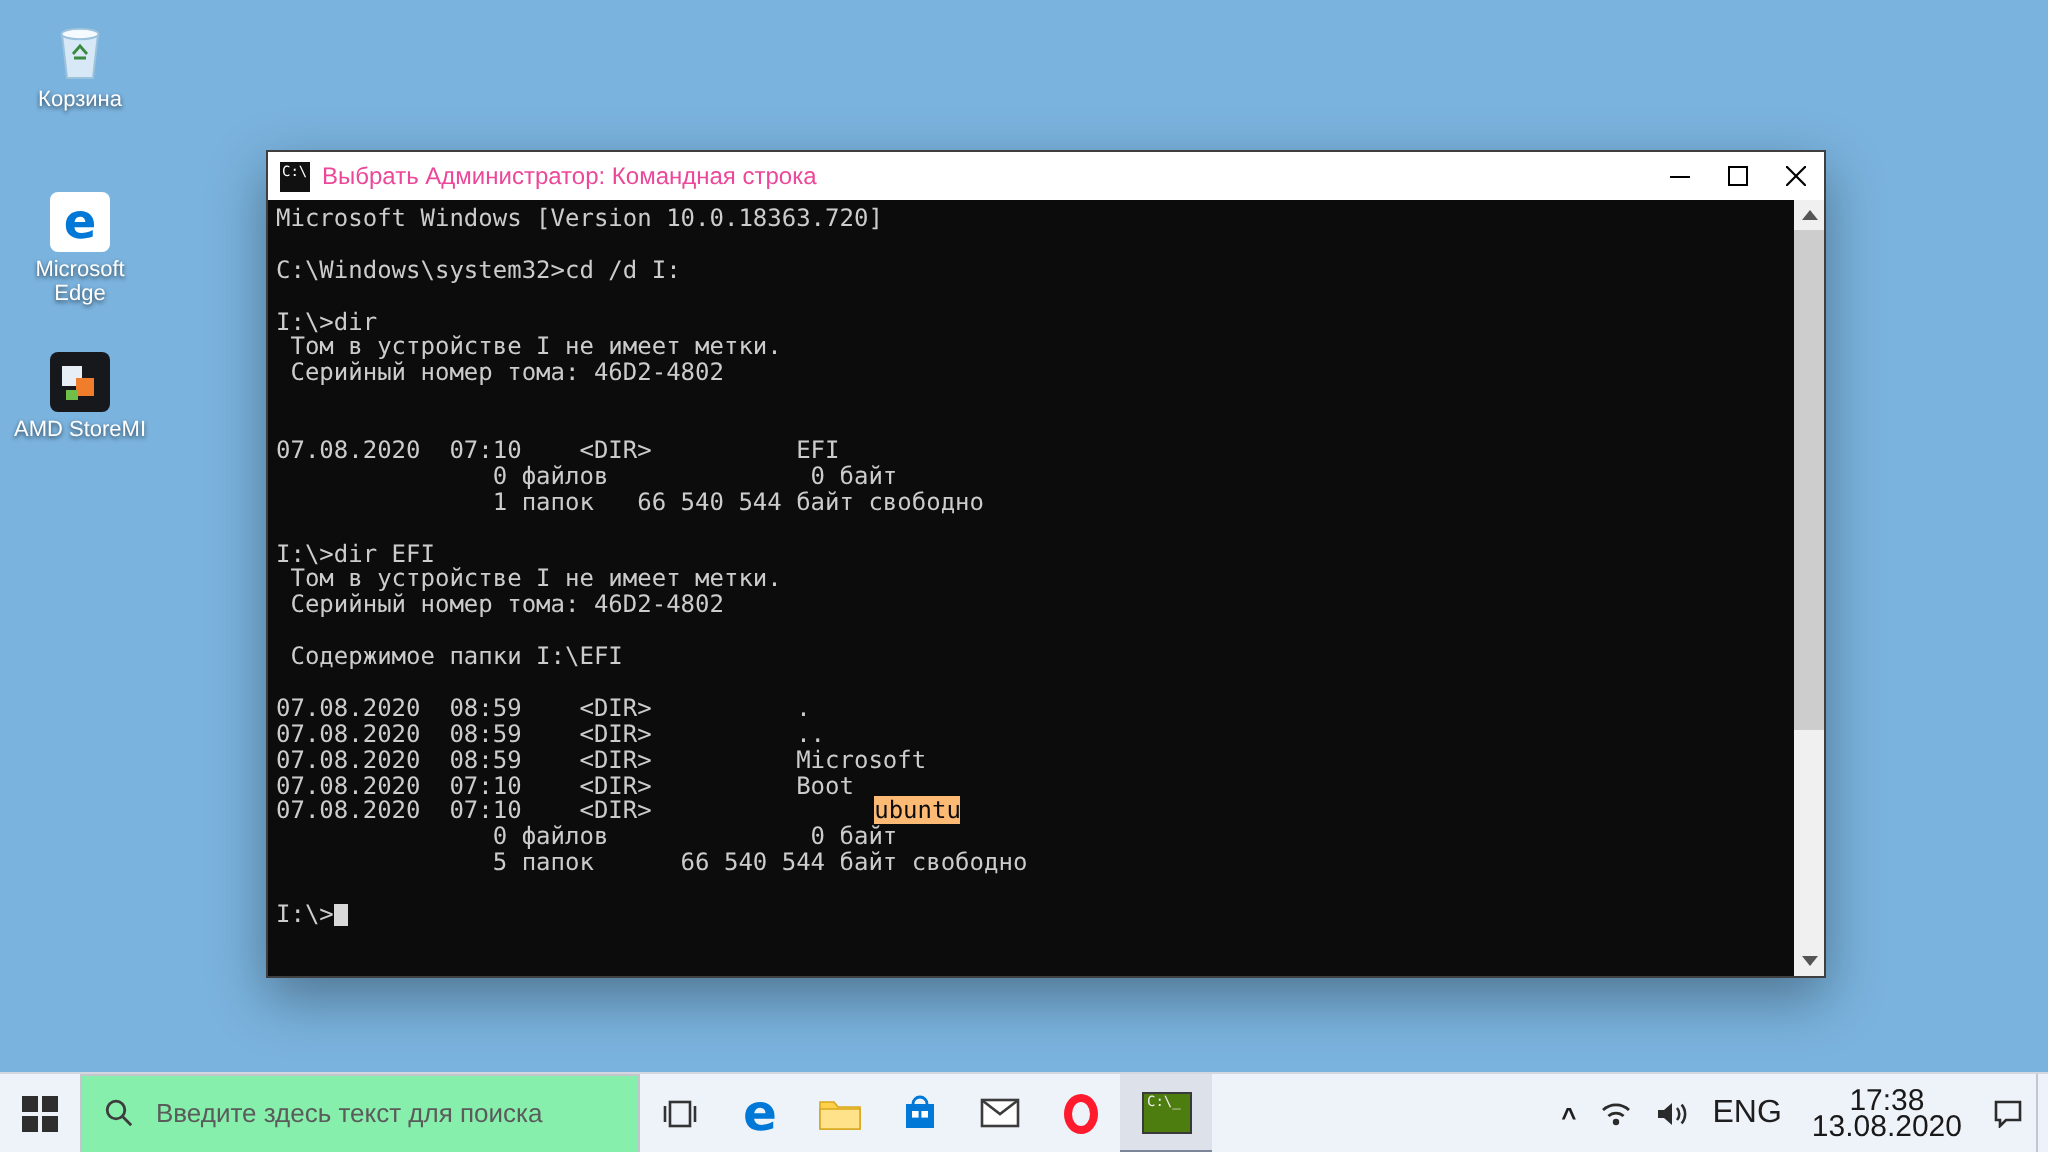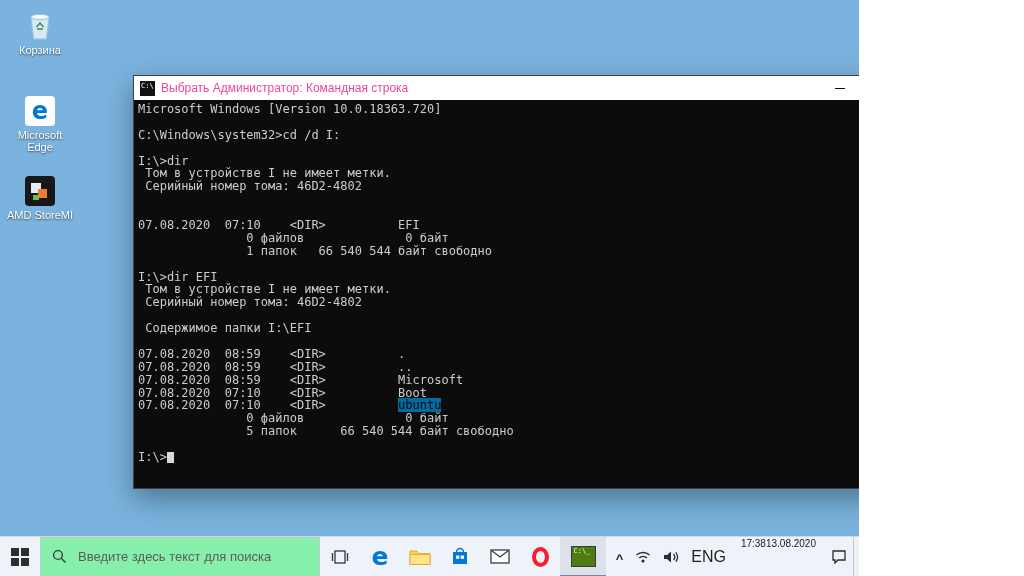--- a/index.html
+++ b/index.html
@@ -1,17 +1,17 @@
 <!DOCTYPE html>
 <html><head>
 <meta charset="utf-8">
 <style>
   * { box-sizing: border-box; }
   body { margin: 0; font-family: "Liberation Sans", sans-serif; }
-  #screen { position: relative; width: 859px; height: 576px; overflow: hidden; background: #7ab3de; }
+  #screen { position: relative; width: 1024px; height: 576px; overflow: hidden; background: #7ab3de; }
 
   
   .desktop { position: absolute; inset: 0 0 40px 0; }
   .dicon { position: absolute; left: 4px; width: 72px; text-align: center; cursor: default; }
   .dicon-img { height: 34px; display: flex; align-items: flex-end; justify-content: center; }
   .dicon-label { margin-top: 3px; font-size: 11px; line-height: 12px; color: #fff; text-shadow: 0 1px 2px rgba(0,0,0,.65); }
   .edge-tile { width: 30px; height: 30px; background: #fff; border-radius: 4px; display: flex; align-items: center; justify-content: center;
                color: #0078d7; font-weight: bold; font-size: 24px; line-height: 24px; font-family: "DejaVu Sans", sans-serif; }
   .amd-tile { width: 30px; height: 30px; background: #17181c; border-radius: 4px; position: relative; }
   .amd-tile .px1 { position: absolute; left: 6px; top: 7px; width: 10px; height: 10px; background: #e8eef5; }
@@ -25,21 +25,21 @@
   .cmd-badge { width: 15px; height: 15px; background: #111; color: #fff; font-family: "DejaVu Sans Mono", monospace;
                font-size: 7px; line-height: 8px; padding: 1px 0 0 1px; margin-right: 6px; }
   .titlebar .title { font-size: 12px; color: #ec4899; flex: 1; white-space: nowrap; overflow: hidden; }
   .controls { display: flex; height: 100%; }
   .ctrl { width: 29px; height: 100%; display: flex; align-items: center; justify-content: center; }
 
   .console { position: relative; height: 388px; background: #0c0c0c; overflow: hidden; }
   .console-text { position: absolute; left: 4px; top: 2px; right: 16px; bottom: 0;
                   font-family: "DejaVu Sans Mono", monospace; font-size: 12px; color: #cccccc; }
   .console-line { height: 12.9px; white-space: pre; }
-  .hl { background: #0369a1; color: #0c0c0c; }
+  .hl { background: #fdba74; color: #0c0c0c; margin-left: 39px; }
   .cursor { display: inline-block; width: 7px; height: 11px; background: #d9d9d9; vertical-align: -2px; }
 
   .vscroll { position: absolute; right: 0; top: 0; bottom: 0; width: 15px; background: #f0f0f0; }
   .sb-arrow { position: absolute; left: 0; width: 15px; height: 15px; background: #f0f0f0; display: flex; align-items: center; justify-content: center; }
   .sb-arrow.up { top: 0; }
   .sb-arrow.down { bottom: 0; }
   .tri-up { width: 0; height: 0; border-left: 4px solid transparent; border-right: 4px solid transparent; border-bottom: 5px solid #555; }
   .tri-down { width: 0; height: 0; border-left: 4px solid transparent; border-right: 4px solid transparent; border-top: 5px solid #555; }
   .sb-thumb { position: absolute; left: 0; top: 15px; width: 15px; height: 250px; background: #cdcdcd; }
 
@@ -56,22 +56,22 @@
                       font-family: "Liberation Sans", sans-serif; }
   .search-box input::placeholder { color: #5b5b5b; opacity: 1; }
   .edge-glyph { color: #0078d7; font-weight: bold; font-size: 25px; font-family: "DejaVu Sans", sans-serif; line-height: 25px; }
   .opera-ring { width: 17px; height: 20px; border: 4px solid #ff1b2d; border-radius: 50%; }
   .cmd-tile-sm { width: 25px; height: 21px; background: #4d7c0f; border: 1px solid #3a3a3a; color: #eee;
                  font-family: "DejaVu Sans Mono", monospace; font-size: 7px; line-height: 9px; padding-left: 2px; }
 
   .tray { margin-left: auto; display: flex; align-items: center; height: 40px; }
   .tray-item { height: 40px; display: flex; align-items: center; justify-content: center; padding: 0 6px; font-size: 16px; color: #1e1e1e; }
   .chevron { font-size: 13px; font-weight: bold; transform: translateY(2px); }
-  .clock { text-align: center; font-size: 10px; line-height: 13px; color: #191919; padding: 0 9px; height: 40px;
-           display: flex; flex-direction: row; justify-content: center; }
+  .clock { text-align: center; font-size: 15px; line-height: 13px; color: #191919; padding: 0 9px; height: 40px;
+           display: flex; flex-direction: column; justify-content: center; }
   .show-desktop { width: 6px; height: 40px; border-left: 1px solid #c2c7cf; }
 </style>
 </head>
 <body>
 
 <div id="screen">
   <div class="desktop">
 
     <div class="dicon" style="top:7px">
       <div class="dicon-img">

